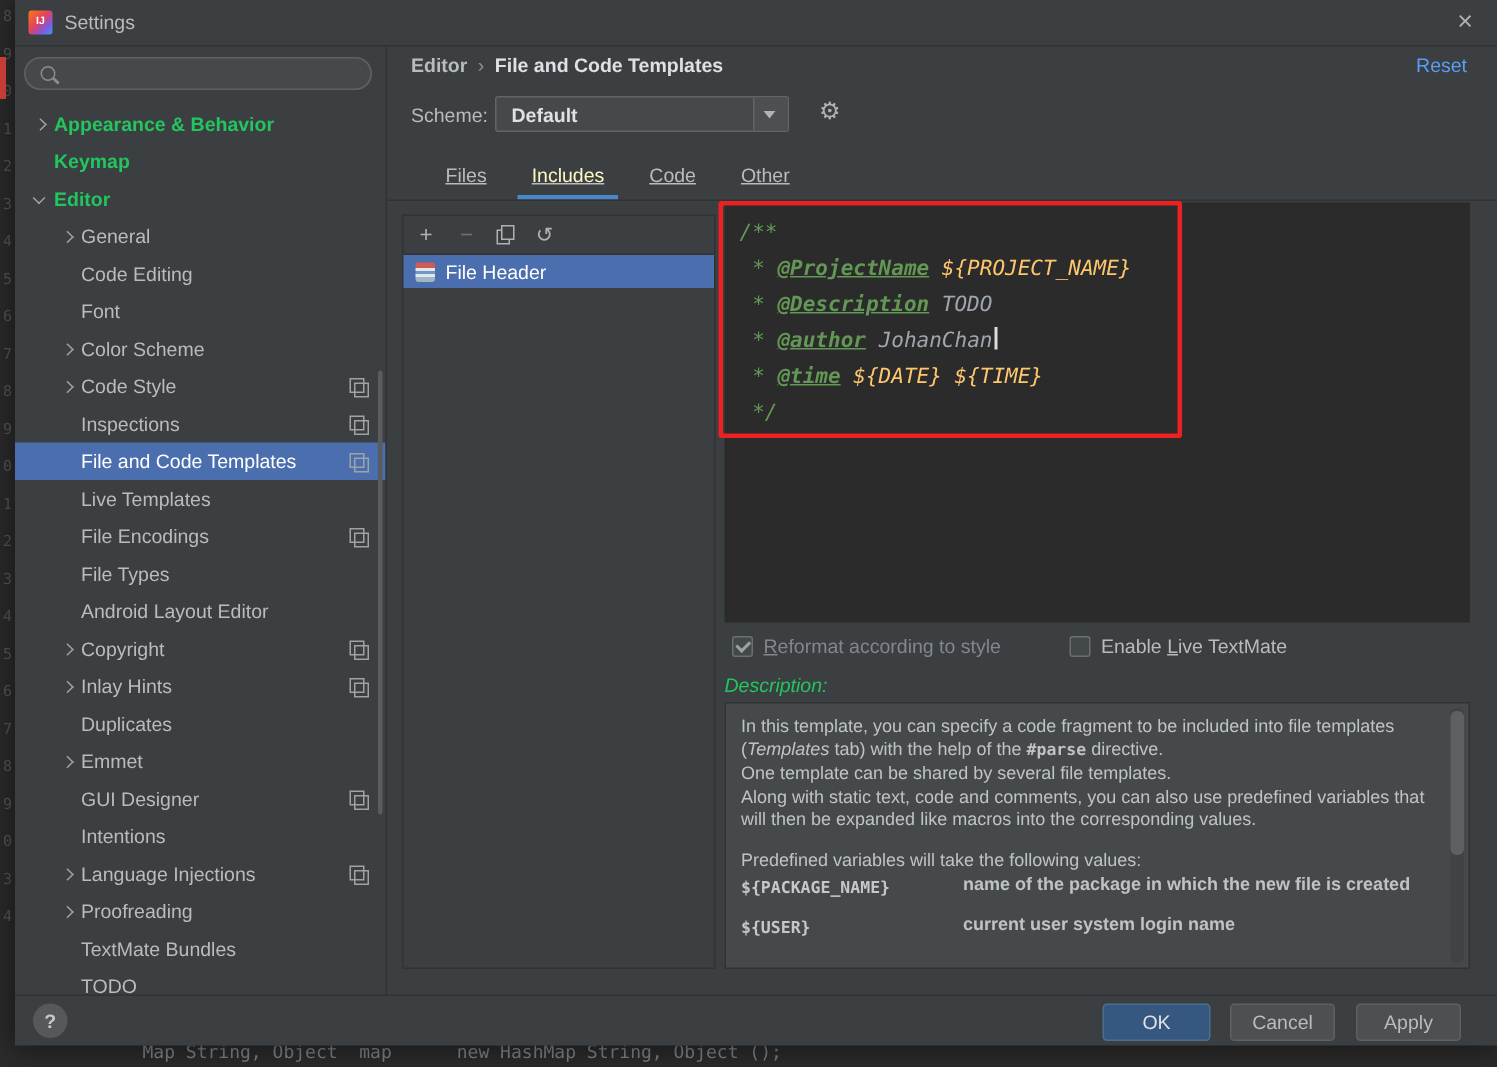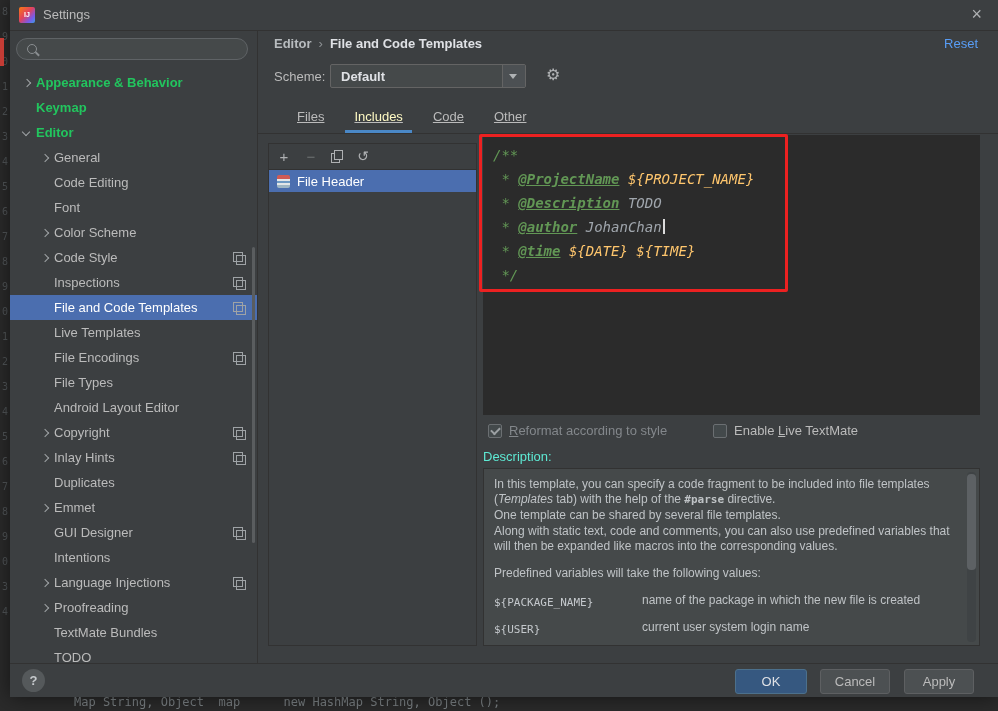--- a/index.html
+++ b/index.html
@@ -4,21 +4,21 @@
 <style>
   html,body{margin:0;padding:0;background:#2b2b2b;}
   body{width:998px;height:711px;overflow:hidden;font-family:"Liberation Sans",sans-serif;-webkit-font-smoothing:antialiased;}
   .screen{position:relative;width:998px;height:711px;background:#2b2b2b;}
 
   
   .edge-left{position:absolute;left:0;top:0;width:10px;height:711px;background:#2b2b2b;overflow:hidden;}
   .ldigit{position:absolute;right:2px;font:10px "DejaVu Sans Mono",monospace;color:#53575a;}
   .red-tick{position:absolute;left:0;top:38px;width:4px;height:28px;background:#c43c35;z-index:2;}
   .edge-bottom{position:absolute;left:0;top:697px;width:998px;height:14px;background:#2b2b2b;overflow:hidden;}
-  .bgcode{position:relative;top:-5px;display:inline-block;margin-left:74px;font:12px "DejaVu Sans Mono",monospace;color:#7b8184;white-space:pre;}
+  .bgcode{position:relative;top:-5px;display:inline-block;margin-left:95px;font:12px "DejaVu Sans Mono",monospace;color:#7b8184;white-space:pre;}
 
   
   .dialog{position:absolute;left:10px;top:0;width:988px;height:697px;background:#3c3f41;color:#bbbbbb;font-size:13px;box-shadow:0 0 20px rgba(0,0,0,.55);}
   .titlebar{position:absolute;left:0;top:0;width:100%;height:30px;border-bottom:1px solid #323232;}
   .app-icon{position:absolute;left:9px;top:7px;width:16px;height:16px;border-radius:2px;background:linear-gradient(135deg,#f97a12 0%,#e1425e 45%,#7a5ae8 75%,#3b9ee5 100%);color:#fff;font:bold 7px "Liberation Sans",sans-serif;text-align:center;line-height:16px;}
   .wtitle{position:absolute;left:33px;top:7px;font-size:13px;color:#bbbbbb;}
   .close{position:absolute;right:16px;top:4px;font-size:18px;color:#aeb0b2;cursor:pointer;}
 
   
   .sidebar{position:absolute;left:0;top:30px;width:247px;height:633px;border-right:1px solid #323232;overflow:hidden;}
@@ -85,27 +85,27 @@
 
   
   .cb{position:absolute;top:393px;display:flex;align-items:center;gap:7px;font-size:13px;cursor:pointer;}
   .cb1{left:230px;color:#83878b;}
   .cb2{left:455px;color:#bbbbbb;}
   .box{position:relative;width:14px;height:14px;background:#43494b;border:1px solid #6b6f72;border-radius:2px;box-sizing:border-box;}
   .box.checked::after{content:"";position:absolute;left:2px;top:2px;width:7px;height:4px;border-left:2px solid #9da1a4;border-bottom:2px solid #9da1a4;transform:rotate(-45deg);}
   .mn{text-decoration:underline;}
 
   
-  .desc-label{position:absolute;left:225px;top:419px;color:#5eead4;font-size:13px;}
+  .desc-label{position:absolute;left:225px;top:419px;color:#22c55e;font-size:13px;font-style:italic;}
   .descpanel{position:absolute;left:225px;top:438px;width:497px;height:178px;background:#45494a;border:1px solid #323232;box-sizing:border-box;padding:8px 22px 0 10px;overflow:hidden;font-size:12px;line-height:15px;color:#bfc3c6;}
   .dpara{margin:0 0 1px 0;}
   .dpara-gap{margin-top:12px;}
   .seg-italic{font-style:italic;}
   .seg-code{font-family:"DejaVu Sans Mono",monospace;font-weight:bold;font-size:11px;}
-  .vartable{margin-top:12px;}
+  .vartable{margin-top:1px;font-weight:bold;}
   .vrow{display:flex;height:27px;align-items:flex-start;}
   .vname{flex:0 0 148px;font-family:"DejaVu Sans Mono",monospace;font-size:11px;color:#c4c8cc;padding-top:2px;}
   .vdesc{font-size:12px;}
   .desc-track{position:absolute;right:3px;top:3px;width:9px;height:170px;background:#3f4345;border-radius:4px;}
   .desc-thumb{position:absolute;right:3px;top:5px;width:9px;height:96px;background:#5d6164;border-radius:4px;cursor:pointer;}
 
   
   .footer{position:absolute;left:0;bottom:0;width:100%;height:33px;border-top:1px solid #323232;}
   .help{position:absolute;left:12px;top:5px;width:23px;height:23px;border-radius:50%;background:#55595b;color:#c6cacd;text-align:center;line-height:23px;font-size:13px;font-weight:bold;cursor:pointer;}
   .btn{position:absolute;top:5px;height:25px;border-radius:3px;font-size:13px;text-align:center;line-height:23px;box-sizing:border-box;cursor:pointer;}

